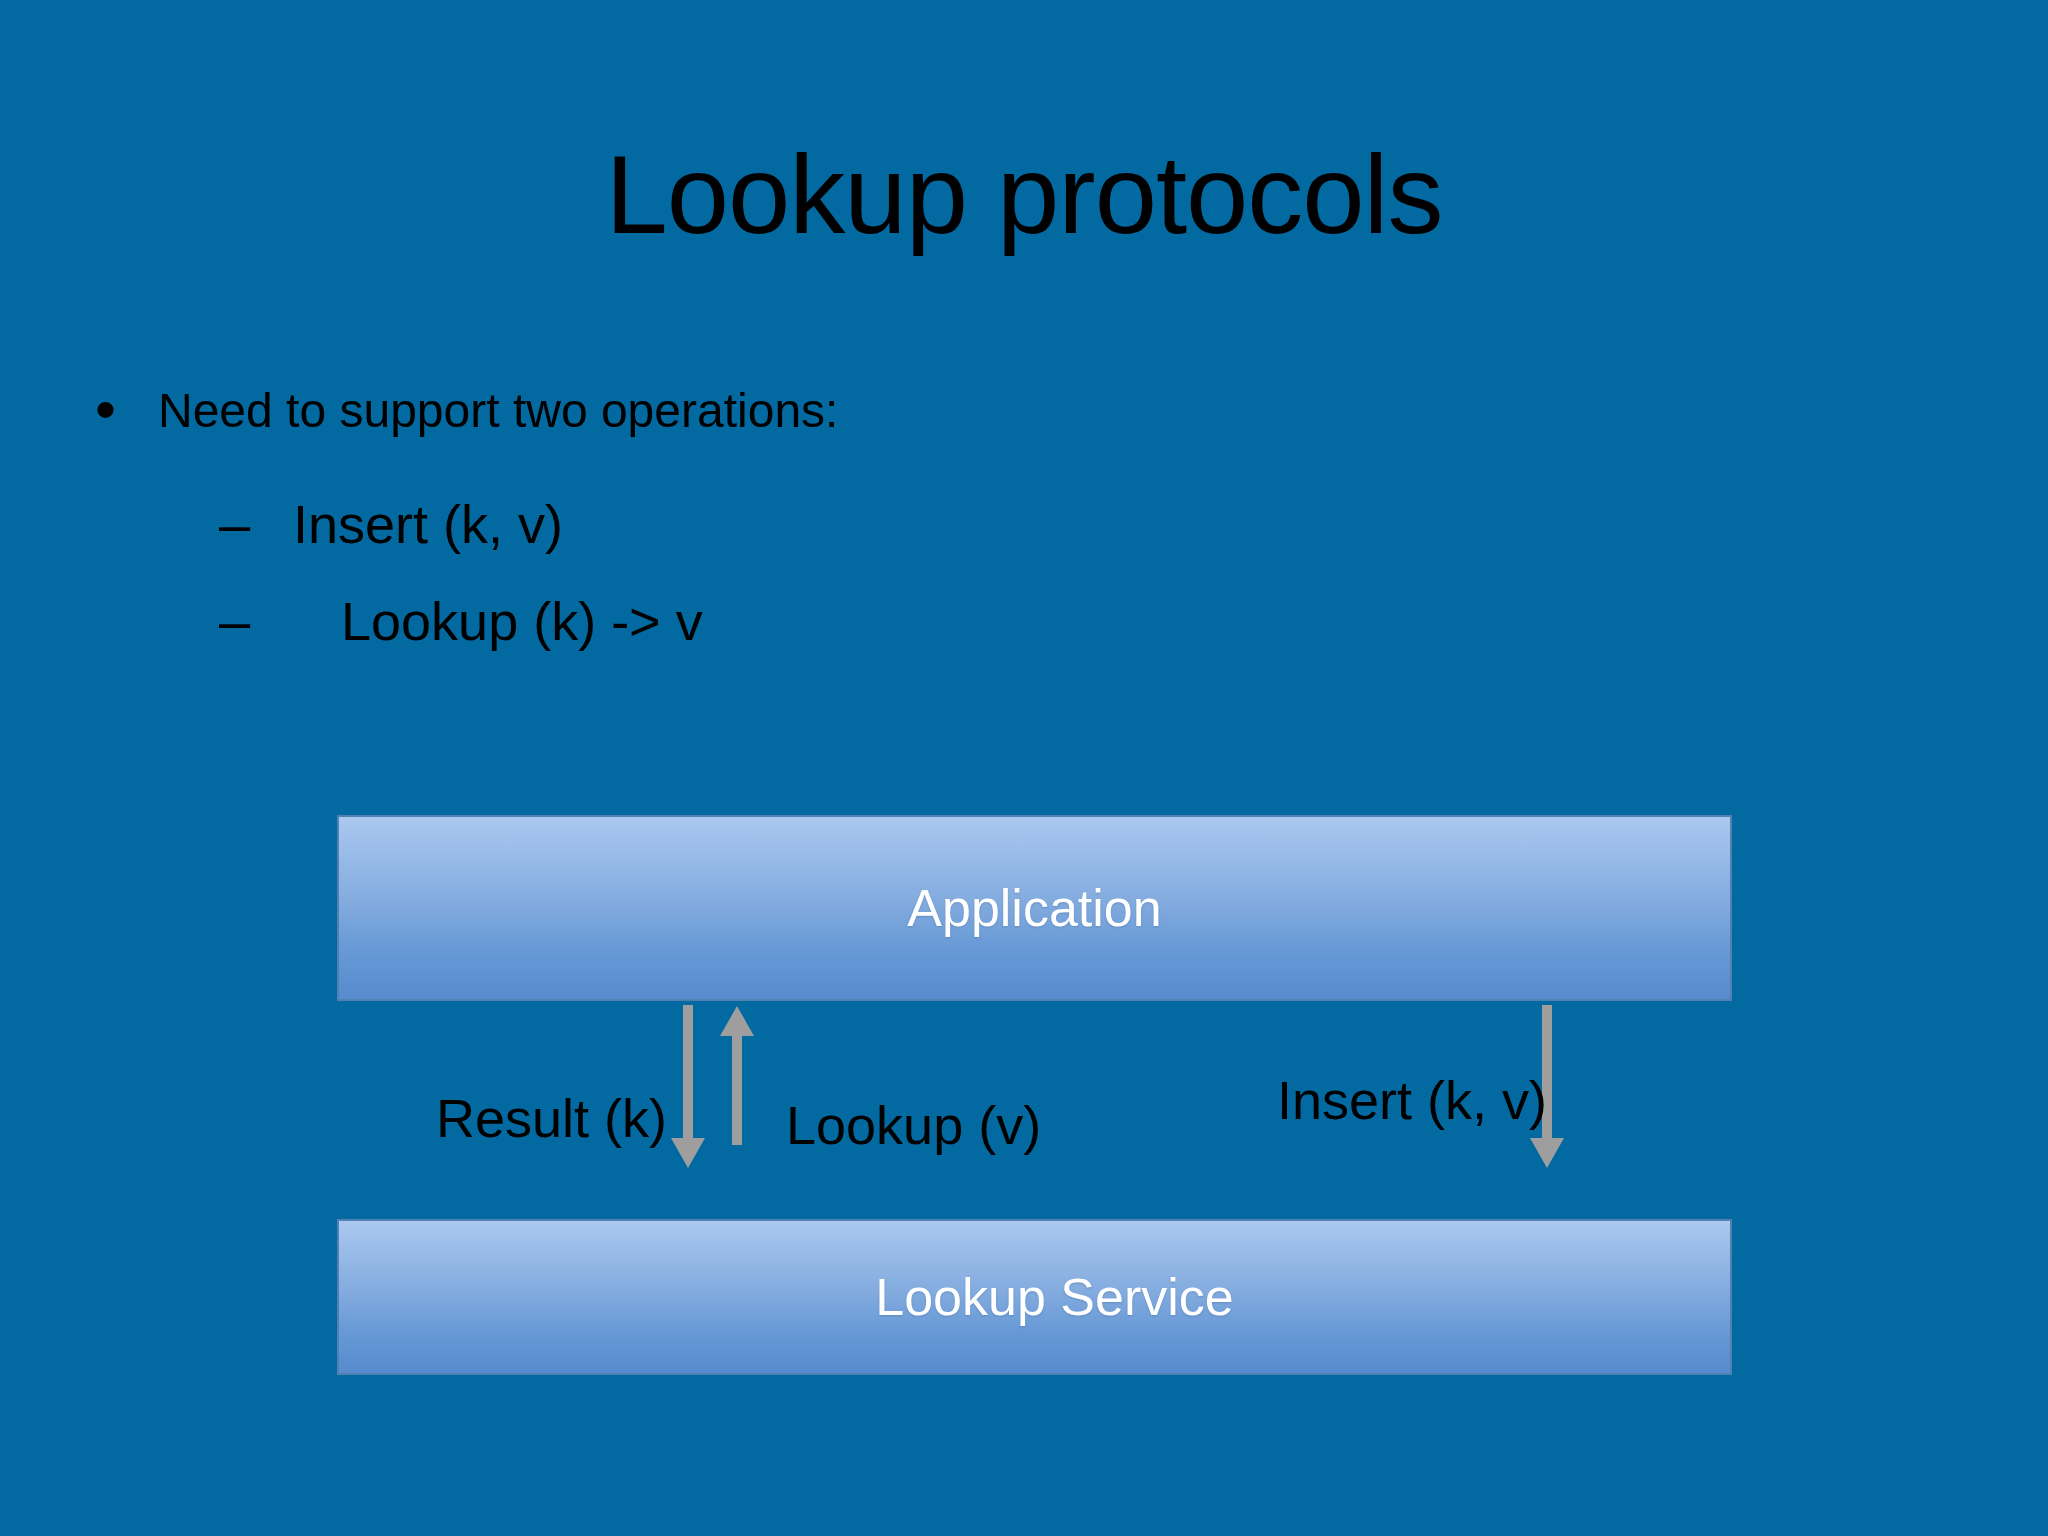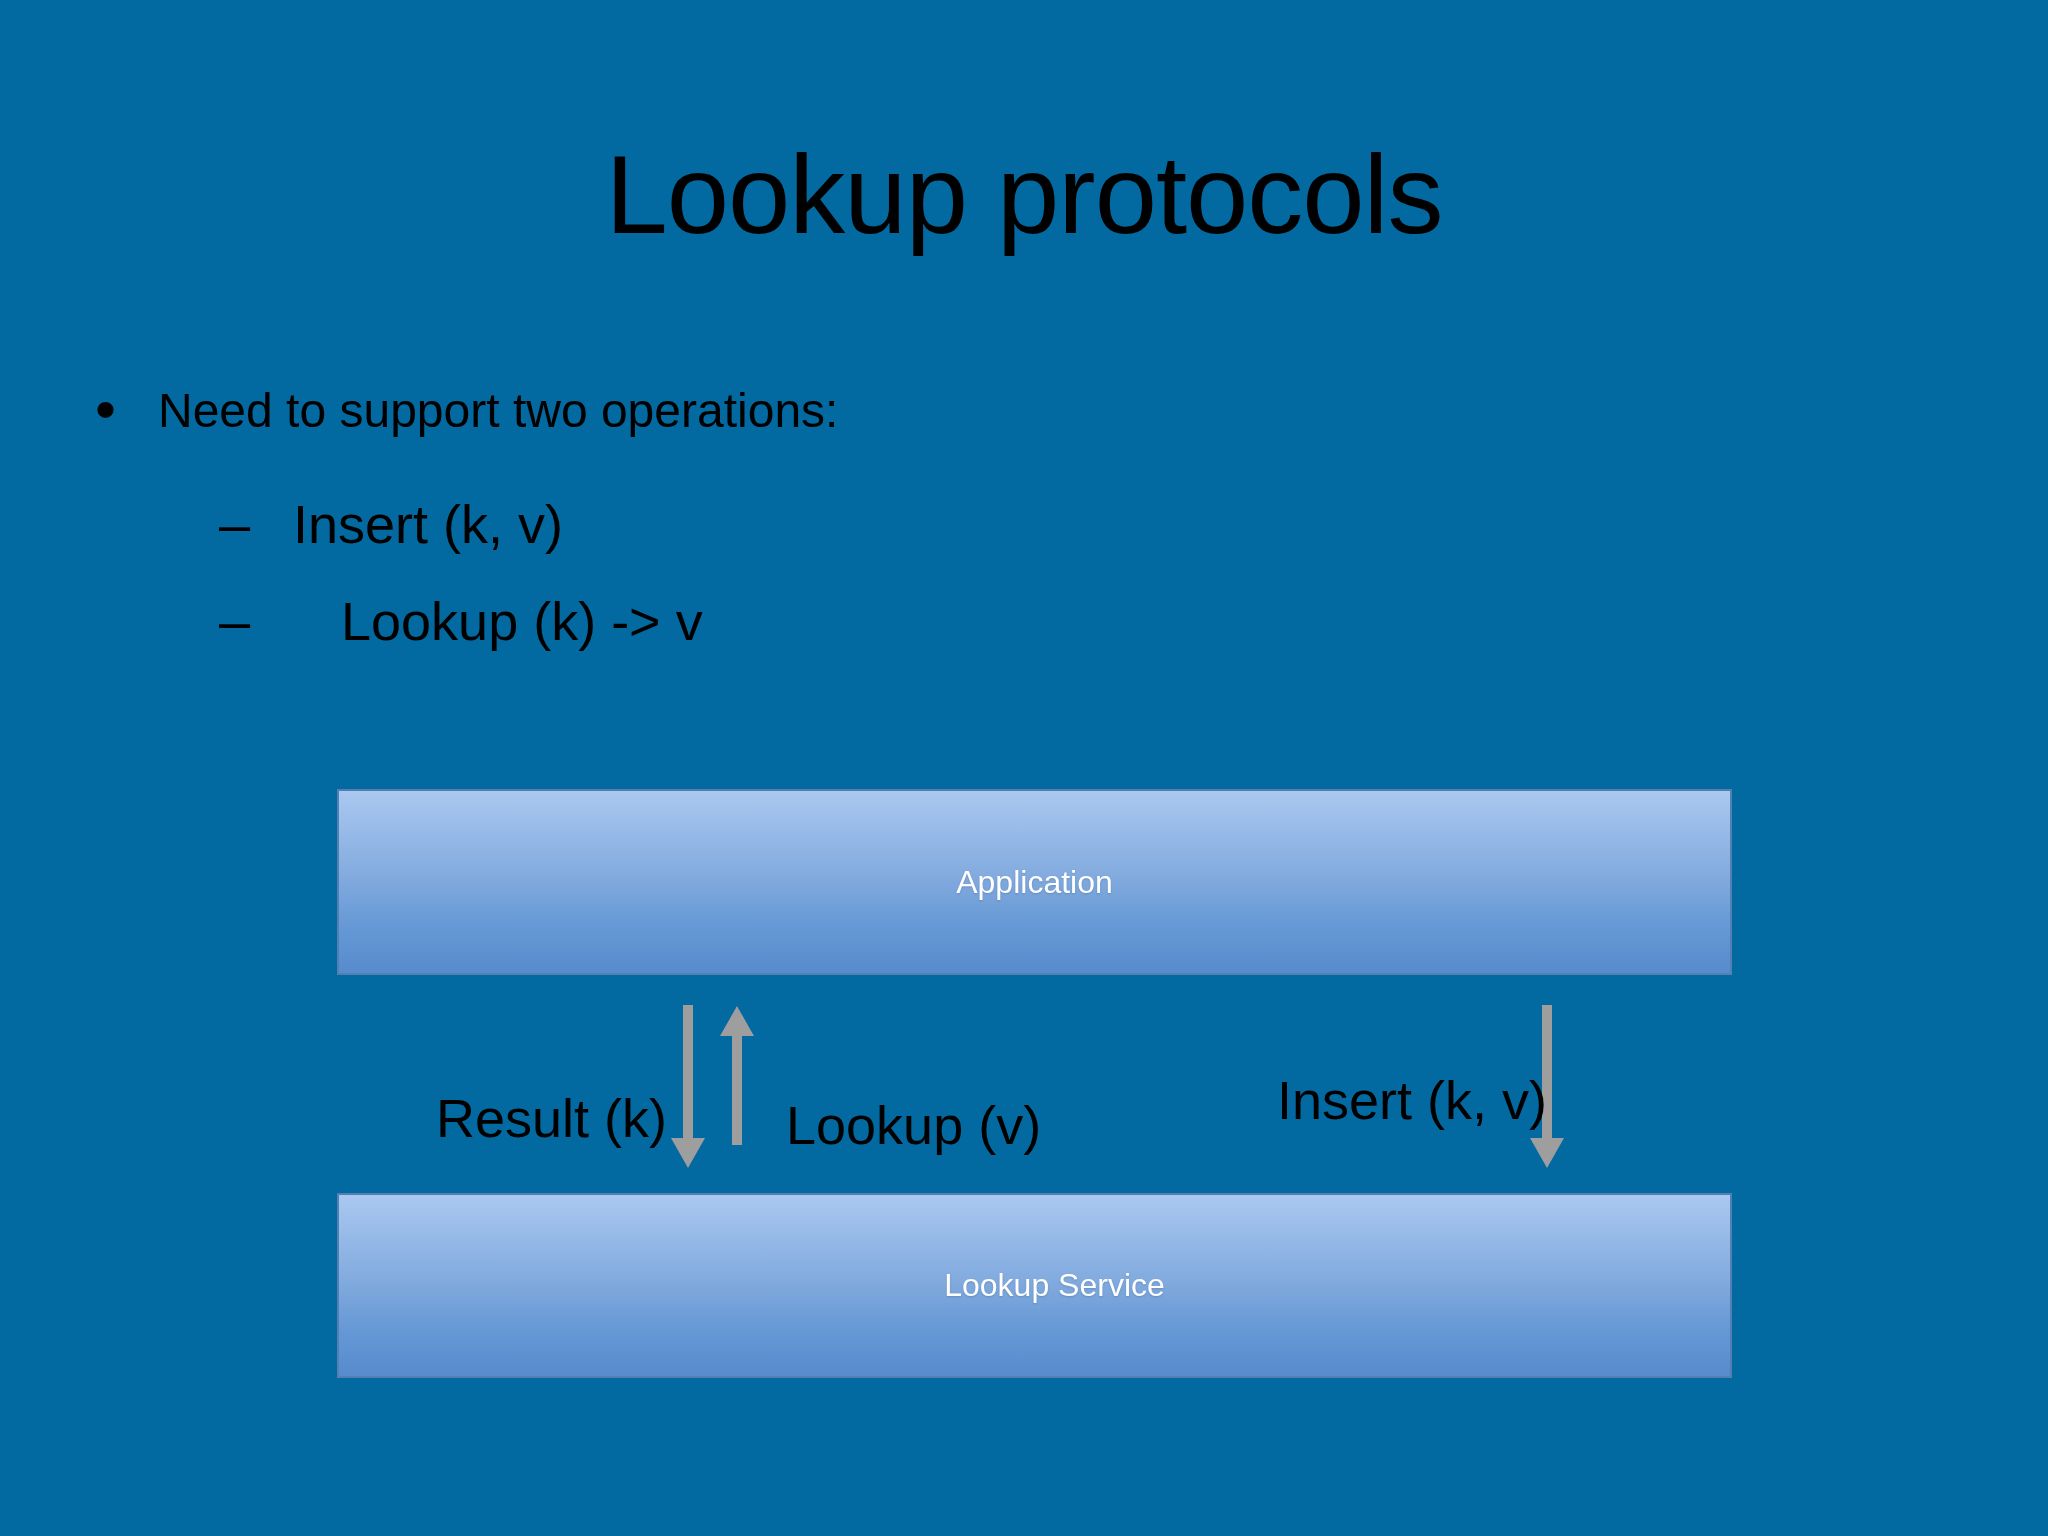--- a/index.html
+++ b/index.html
@@ -48,25 +48,26 @@
   .text2{left:293px;top:594px;margin-left:48px;}
 
   .node-box{
     position:absolute;
     left:337px;width:1395px;height:186px;
     box-sizing:border-box;
     border:2px solid #5380b2;
     background:linear-gradient(180deg,#aac8f0 0%,#84acdf 45%,#6598d5 75%,#568bcd 100%);
     display:flex;align-items:center;justify-content:center;
     color:#ffffff;
-    font-size:32px;
+    font-size:52px;
     text-shadow:0 1px 2px rgba(40,70,110,0.25);
+    margin-top:26px;
   }
   .app-box{top:789px;}
-  .svc-box{top:1193px;height:185px;padding-left:40px;}
+  .svc-box{top:1193px;height:156px;padding-left:40px;}
 
   .arrow-layer{
     position:absolute;left:0;top:0;width:2048px;height:1536px;
     pointer-events:none;
   }
   .flow-label{
     position:absolute;
     font-size:54px;line-height:1;
     color:#000000;
     white-space:nowrap;

